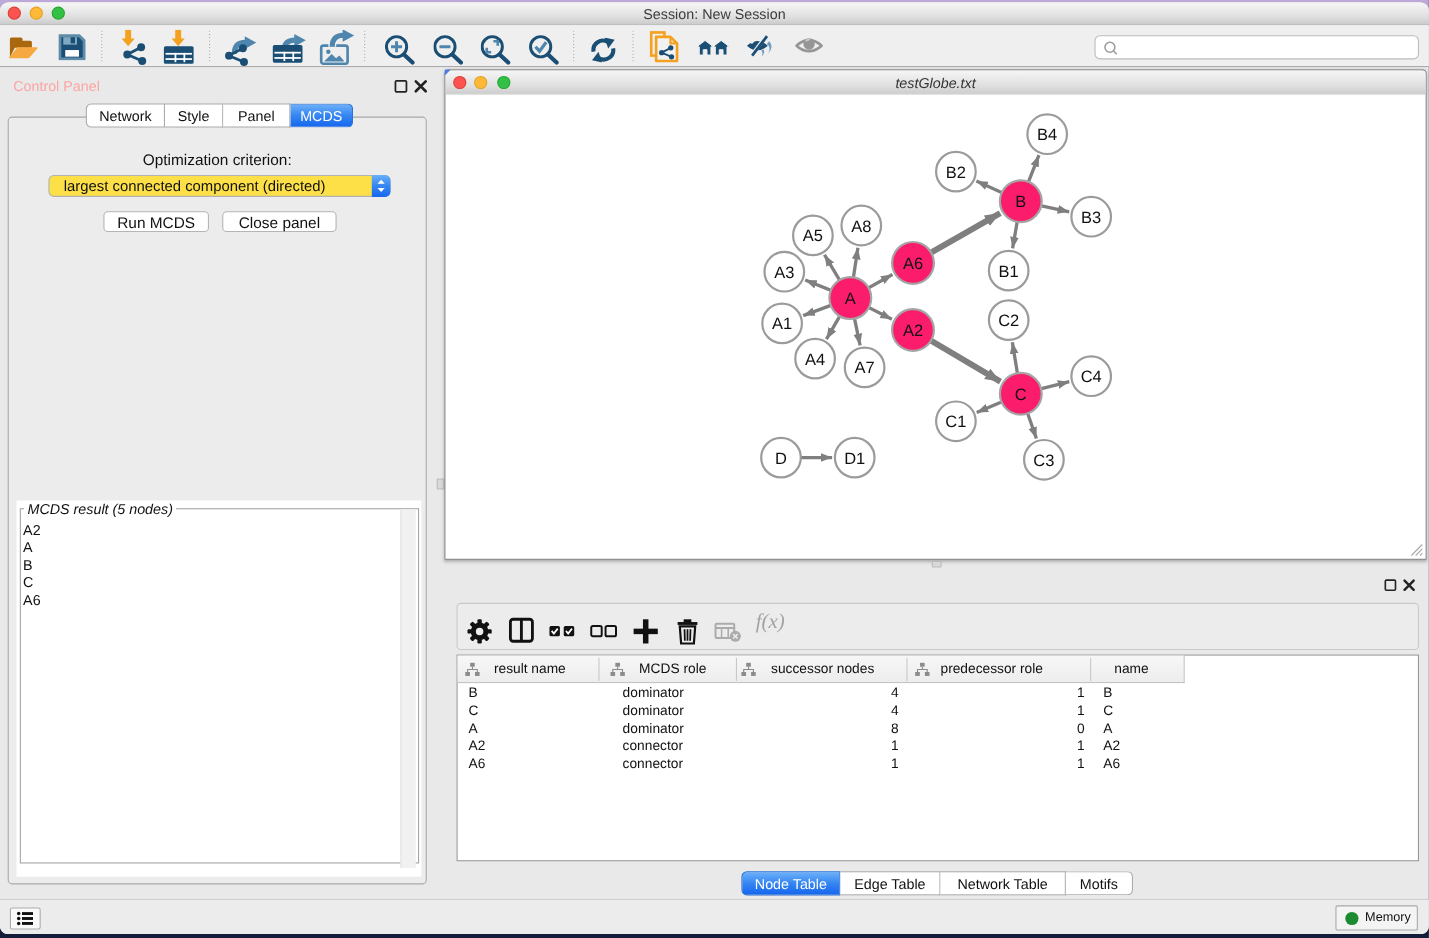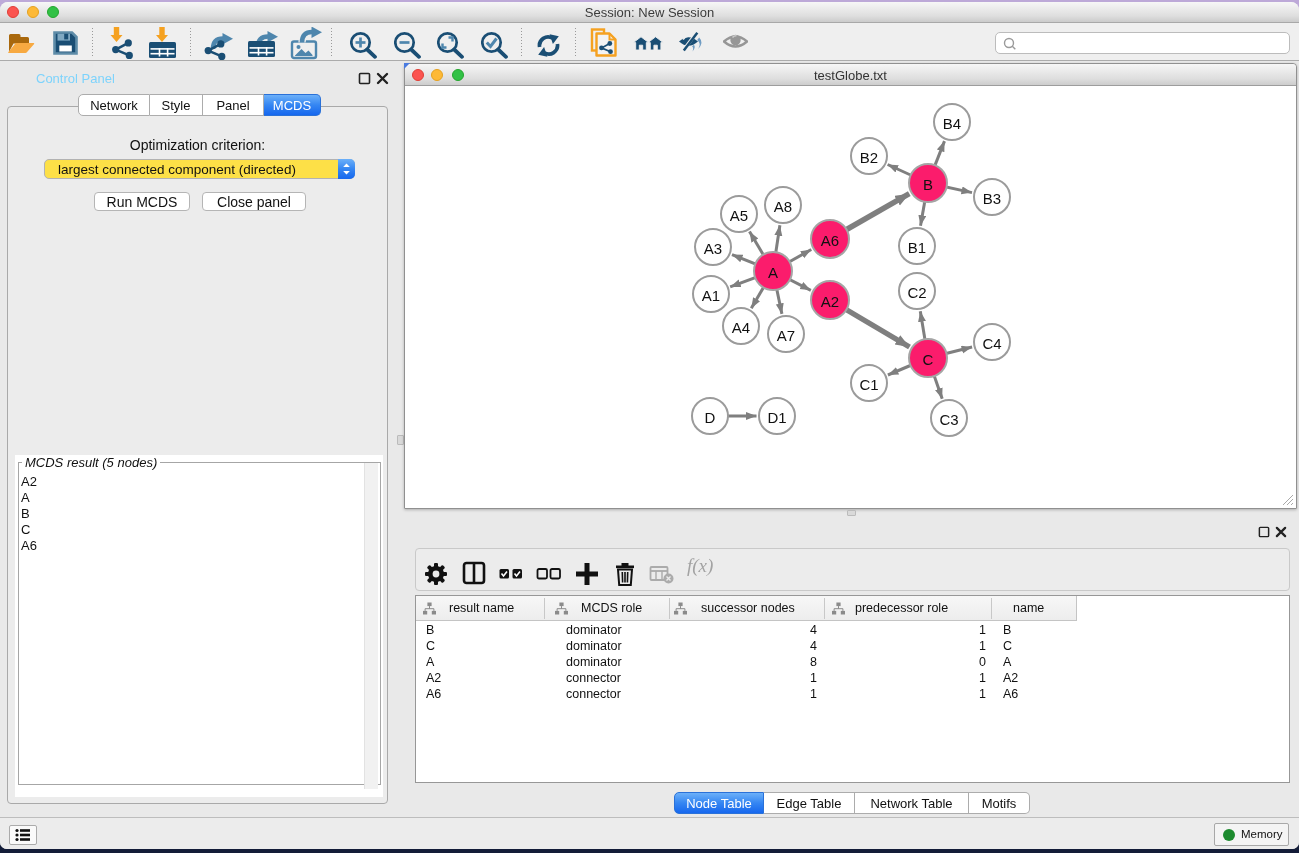--- a/index.html
+++ b/index.html
@@ -15,21 +15,21 @@
 #titlebar .t2 { left:27px; background:#fdb937; border:1px solid #e5a11f; }
 #titlebar .t3 { left:47px; background:#32c146; border:1px solid #24a62e; }
 #titleTxt { left:0; top:5px; width:1299px; text-align:center; font-size:13px; color:#3c3c3c; }
 #toolbar { left:0; top:23px; width:1299px; height:38px; background:#efefef; border-bottom:1px solid #ababab; }
 .tsep { position:absolute; top:5px; height:28px; width:1px;
   background-image:linear-gradient(#9a9a9a 33%, rgba(0,0,0,0) 0%);
   background-size:1px 3px; }
 .ticon { position:absolute; top:8px; }
 #searchBox { left:995px; top:32px; width:295px; height:22px; background:#fff; border:1px solid #bcbcbc; border-radius:5px; }
 
-#cpTitle { left:12px; top:71px; font-size:13px; color:#7dd3fc;margin-left:24px; }
+#cpTitle { left:12px; top:71px; font-size:13px; color:#fca5a5; }
 .wicon { position:absolute; }
 #cpBox { left:7px; top:106px; width:381px; height:698px; border:1px solid #a9a9a9; border-radius:4px; background:#ececec; }
 .tabbar { position:absolute; display:flex; height:22px; }
 .tab { height:22px; display:flex; align-items:center; justify-content:center; font-size:13px; color:#111;
   background:#fff; border:1px solid #acacac; border-left:none;text-align:center; }
 .tab.first { border-left:1px solid #acacac; border-radius:5px 0 0 5px; }
 .tab.last { border-radius:0 5px 5px 0; }
 .tab.sel { background:linear-gradient(#6cb0f9,#3586f2 50%,#1667ee); color:#fff; border-color:#2a71d8; }
 #cpTabs { left:78px; top:94px; }
 #optLbl { left:8px; top:137px; width:379px; text-align:center; font-size:14px; color:#111; }
@@ -42,21 +42,21 @@
 #resPanel { left:15px; top:455px; width:368px; height:342px; background:#fff; }
 #fieldset { position:absolute; left:3px; top:0px; width:363px; height:330px; border:1px solid #a6a6a6;font-style:italic; }
 #fieldset legend { margin-left:3px; padding:0 3px; font-size:13px; color:#111; }
 #resList { position:absolute; left:6px; top:19px; font-size:13px; color:#111; line-height:15.9px; }
 #resScroll { position:absolute; right:5px; top:8px; width:14px; height:326px; background:#f1f1f1; border-left:1px solid #e2e2e2; }
 #vsplit { left:397px; top:435px; width:7px; height:10px; background:#d9d9d9; border:1px solid #bbb; border-radius:1px; }
 
 #netwin { left:404px; top:63px; width:893px; height:446px; background:#fff; border:1px solid #909090;
   border-radius:4px 4px 1px 1px; box-shadow:0 1px 3px rgba(0,0,0,.25); }
 #nettb { position:absolute; left:0; top:0; width:891px; height:22px; border-radius:4px 4px 0 0;
-  background:linear-gradient(#f6f6f6,#dedede 70%,#cdcdcd); border-bottom:1px solid #9d9d9d; }
+  background:linear-gradient(#f6f6f6,#dedede 70%,#cdcdcd); border-bottom:1px solid #9d9d9d;font-style:italic; }
 #nettb .t1 { left:7px; background:#fb5450; border:1px solid #e03e36; }
 #nettb .t2 { left:26px; background:#fdb937; border:1px solid #e5a11f; }
 #nettb .t3 { left:47px; background:#32c146; border:1px solid #24a62e; }
 #netTitle { position:absolute; left:0; top:4px; width:100%; text-align:center; font-size:13px; color:#333; }
 #graph { left:0px; top:23px; }
 .nl { font-size:15px; fill:#111; text-anchor:middle; dominant-baseline:central;
   font-family:"Liberation Sans",sans-serif; }
 #hsplit { left:847px; top:510px; width:9px; height:6px; background:#d9d9d9; border:1px solid #bbb; border-radius:1px; }
 
 #tpTitle { left:417px; top:553px; font-size:13px; color:#1d1d1d; }

